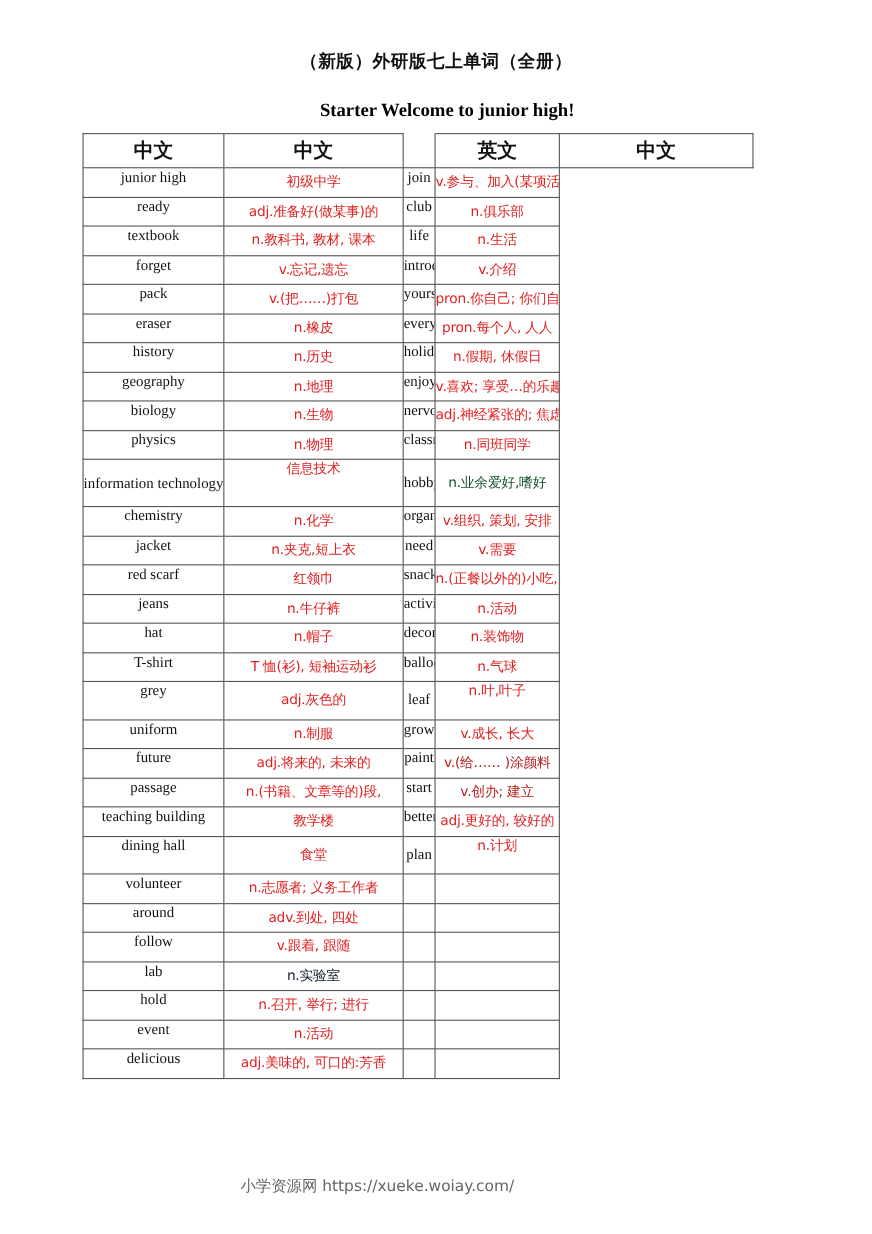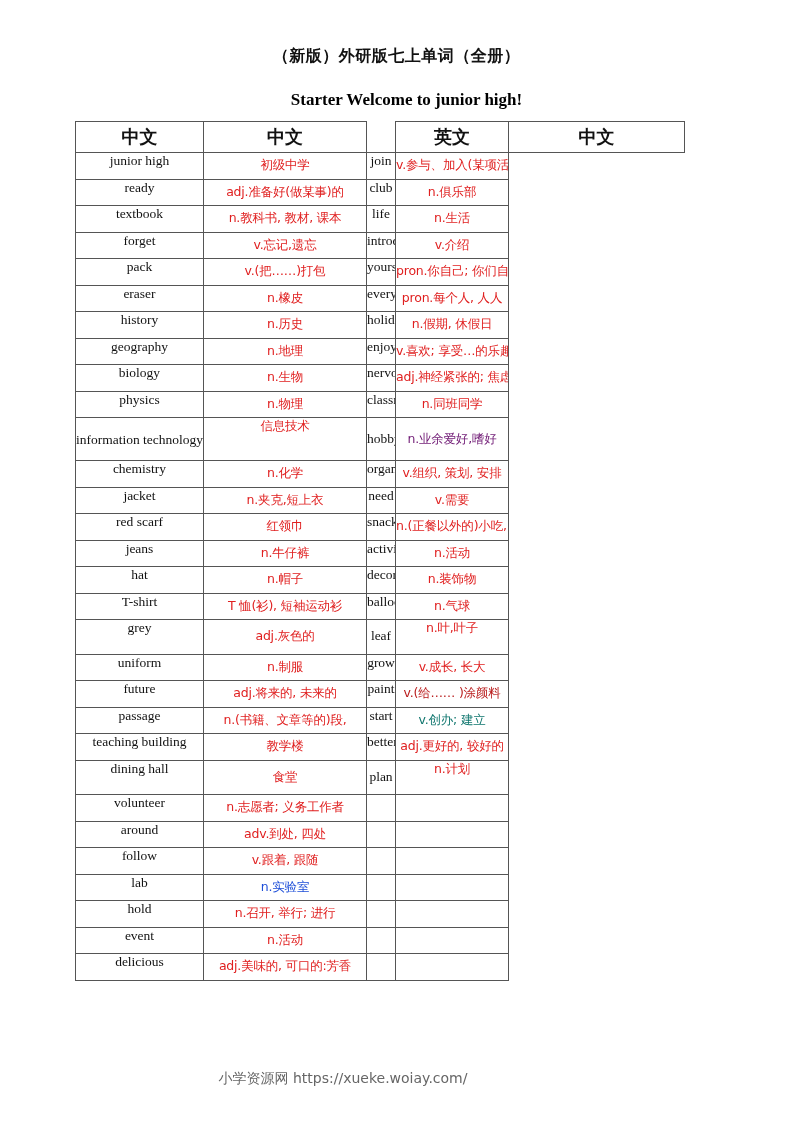--- a/index.html
+++ b/index.html
@@ -136,21 +136,21 @@
       <tr>
         <td class="en">physics</td>
         <td class="zh" style="color: rgb(224, 32, 32);">n.物理</td>
         <td class="en">classmate</td>
         <td class="zh" style="color: rgb(224, 32, 32);">n.同班同学</td>
       </tr>
       <tr class="tall">
         <td class="en en-tall">information technology</td>
         <td class="zh zh-top" style="color: rgb(224, 32, 32);">信息技术</td>
         <td class="en en-mid">hobby</td>
-        <td class="zh" style="color: #701a75;">n.业余爱好,嗜好</td>
+        <td class="zh" style="color: #14532d;">n.业余爱好,嗜好</td>
       </tr>
       <tr>
         <td class="en">chemistry</td>
         <td class="zh" style="color: rgb(224, 32, 32);">n.化学</td>
         <td class="en">organise</td>
         <td class="zh" style="color: rgb(224, 32, 32);">v.组织, 策划, 安排</td>
       </tr>
       <tr>
         <td class="en">jacket</td>
         <td class="zh" style="color: rgb(224, 32, 32);">n.夹克,短上衣</td>
@@ -196,21 +196,21 @@
       <tr>
         <td class="en">future</td>
         <td class="zh" style="color: rgb(224, 32, 32);">adj.将来的, 未来的</td>
         <td class="en">paint</td>
         <td class="zh" style="color: #b91c1c; margin-top: 41px;">v.(给…… )涂颜料</td>
       </tr>
       <tr>
         <td class="en">passage</td>
         <td class="zh" style="color: rgb(224, 32, 32);">n.(书籍、文章等的)段,</td>
         <td class="en">start</td>
-        <td class="zh" style="color: #0f766e;">v.创办; 建立</td>
+        <td class="zh" style="color: #b91c1c;">v.创办; 建立</td>
       </tr>
       <tr>
         <td class="en">teaching building</td>
         <td class="zh" style="color: rgb(224, 32, 32);">教学楼</td>
         <td class="en">better</td>
         <td class="zh" style="color: rgb(224, 32, 32);">adj.更好的, 较好的</td>
       </tr>
       <tr>
         <td class="en">dining hall</td>
         <td class="zh" style="color: rgb(224, 32, 32);">食堂</td>
@@ -230,21 +230,21 @@
         <td class="zh" style="color: rgb(224, 32, 32);"></td>
       </tr>
       <tr>
         <td class="en">follow</td>
         <td class="zh" style="color: rgb(224, 32, 32);">v.跟着, 跟随</td>
         <td class="en"></td>
         <td class="zh" style="color: rgb(224, 32, 32);"></td>
       </tr>
       <tr>
         <td class="en">lab</td>
-        <td class="zh" style="color: #1d4ed8;">n.实验室</td>
+        <td class="zh" style="color: #0f172a;">n.实验室</td>
         <td class="en"></td>
         <td class="zh" style="color: rgb(224, 32, 32);"></td>
       </tr>
       <tr>
         <td class="en">hold</td>
         <td class="zh" style="color: rgb(224, 32, 32);">n.召开, 举行; 进行</td>
         <td class="en"></td>
         <td class="zh" style="color: rgb(224, 32, 32);"></td>
       </tr>
       <tr>

